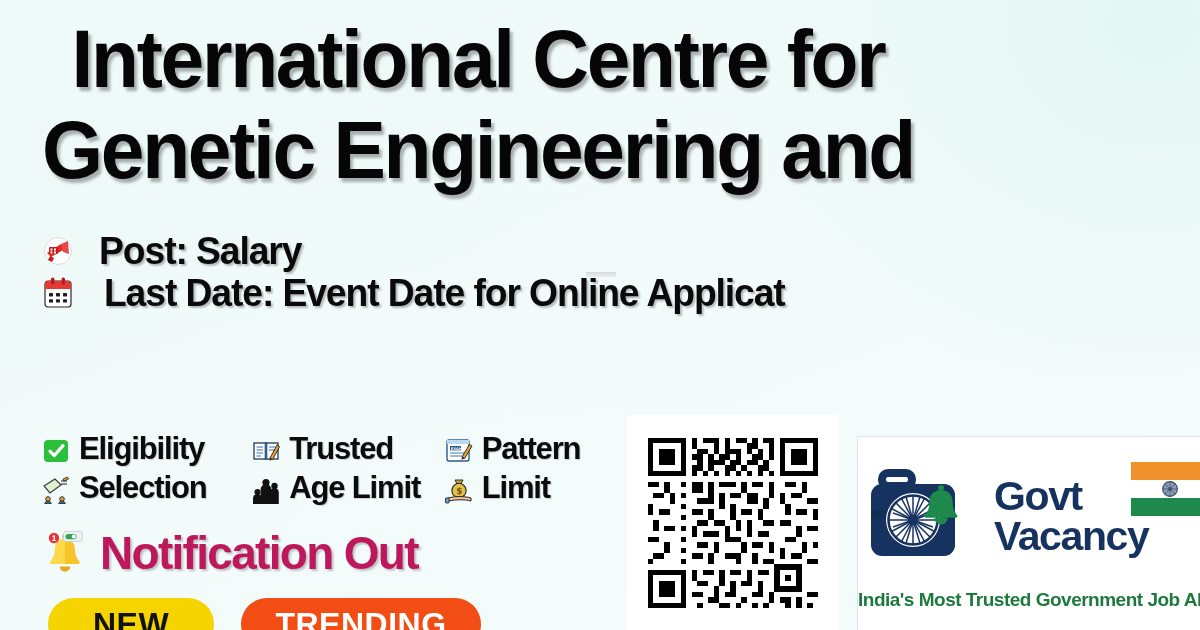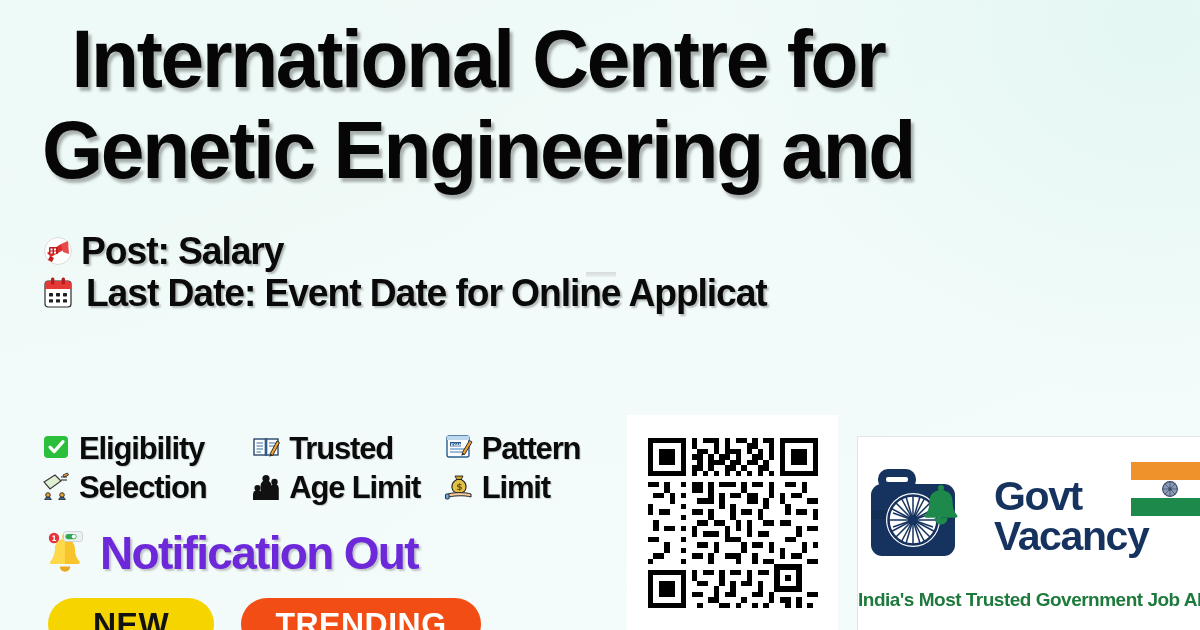--- a/index.html
+++ b/index.html
@@ -29,21 +29,21 @@
     text-shadow: 3px 4px 3px rgba(0,0,0,0.30);
     white-space:nowrap;
     transform:scaleX(0.97);
   }
 
   
   .sub-block{
     position:absolute; left:42px; top:229px; width:1060px;
   }
   .sub-row{
-    display:flex; align-items:center; gap:5px;
+    display:flex; align-items:center; gap:23px;
     height:44px;
   }
   .sub-row + .sub-row{ margin-top:-2px; }
   .sub-text{
     font-family:"Liberation Sans", sans-serif;
     font-weight:700;
     font-size:38px;
     line-height:42px;
     letter-spacing:-1.1px;
     color:#0a0a0a;
@@ -61,21 +61,21 @@
     opacity:.85;
   }
 
   
   .feat{
     position:absolute; left:42px; top:429px;
     width:600px; height:78px;
     overflow:hidden;
   }
   .feat-row{ display:flex; align-items:center; height:39px; }
-  .feat-item{ display:flex; align-items:flex-start; gap:9px; }
+  .feat-item{ display:flex; align-items:flex-end; gap:9px; }
   .feat-item.c1{ width:213px; }
   .feat-item.c2{ width:195px; }
   .feat-item.c3{ width:200px; }
   .feat-label{
     font-family:"Liberation Sans", sans-serif;
     font-weight:700;
     font-size:31px;
     line-height:34px;
     letter-spacing:-1.15px;
     color:#0b0b0b;
@@ -88,21 +88,21 @@
   .notif{
     position:absolute; left:44px; top:527px;
     display:flex; align-items:center; gap:14px;
   }
   .notif-text{
     font-family:"Liberation Sans", sans-serif;
     font-weight:700;
     font-size:46px;
     line-height:52px;
     letter-spacing:-1.7px;
-    color:#6d28d9;
+    color:#be185d;
     white-space:nowrap;
     text-shadow:2px 2px 2px rgba(0,0,0,.22);
   }
 
   
   .badges{
     position:absolute; left:48px; top:598px;
     display:flex; gap:27px;
   }
   .badge{

